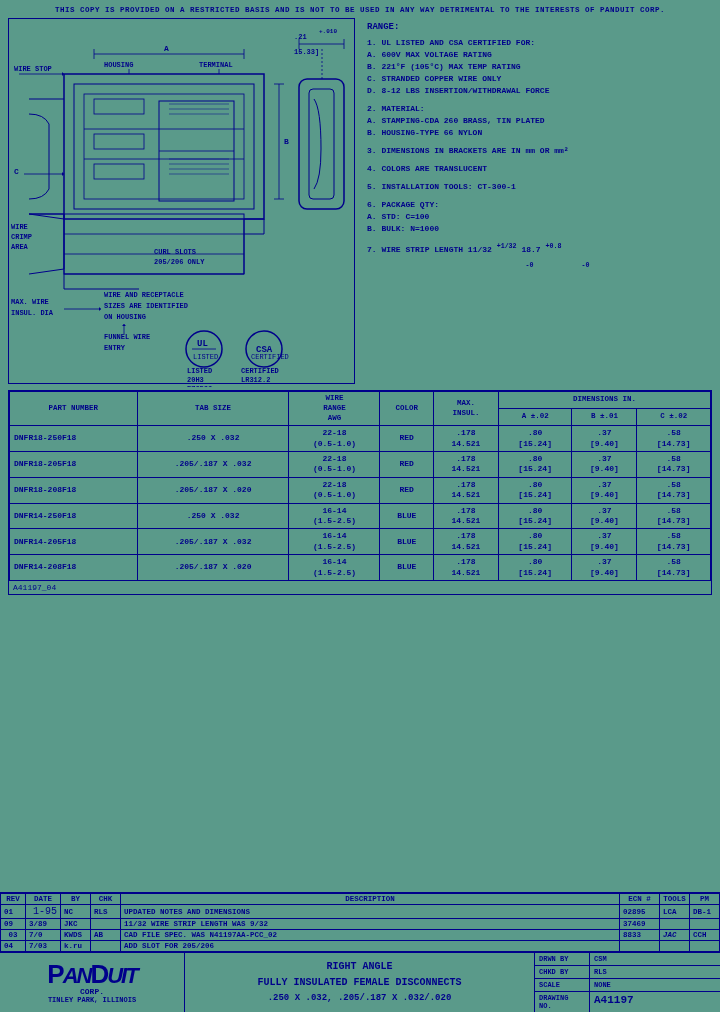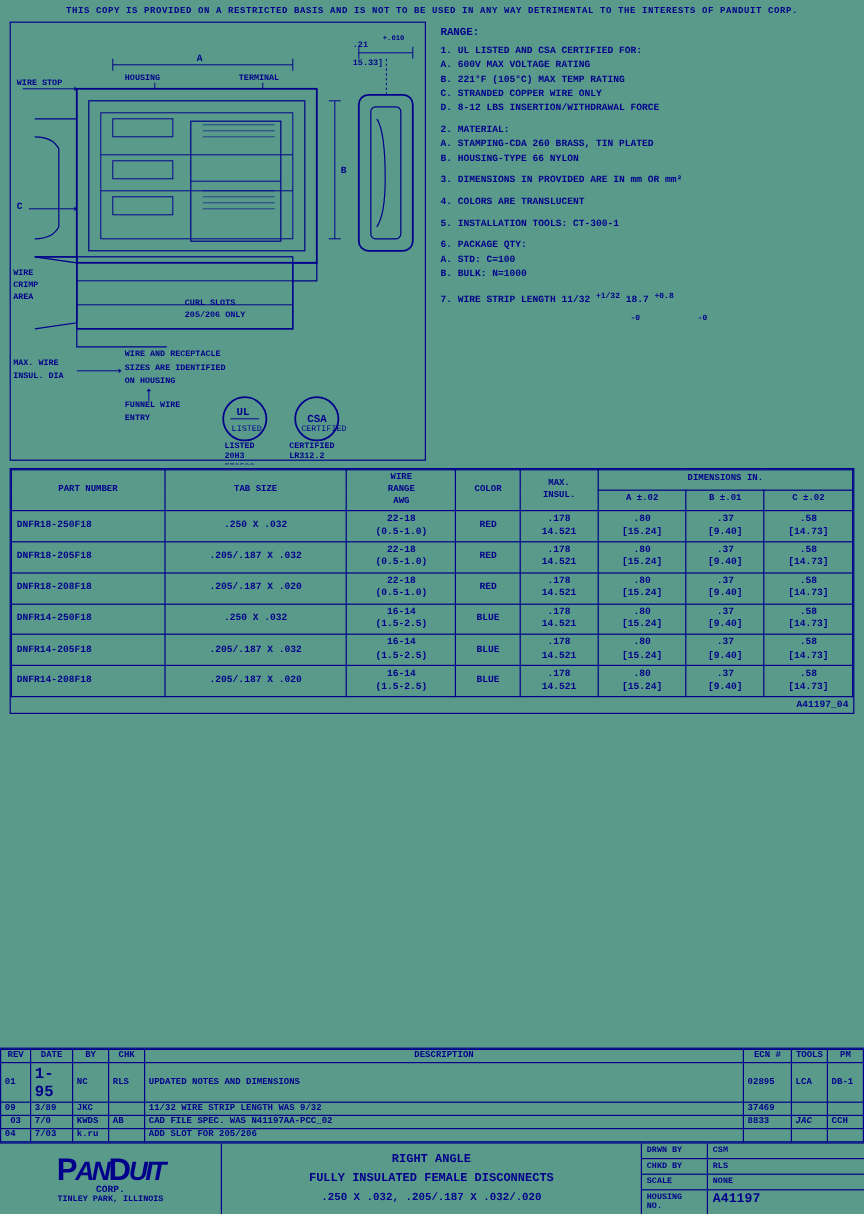--- a/index.html
+++ b/index.html
@@ -201,21 +201,21 @@
 
       <div style="margin-bottom:6px; line-height:1.5;">
         <span>2.</span>
         <span style="white-space:pre-line;">MATERIAL:
 A. STAMPING-CDA 260 BRASS, TIN PLATED
 B. HOUSING-TYPE 66 NYLON</span>
       </div>
 
       <div style="margin-bottom:6px; line-height:1.5;">
         <span>3.</span>
-        <span>DIMENSIONS IN PROVIDED ARE IN mm OR mm²</span>
+        <span>DIMENSIONS IN BRACKETS ARE IN mm OR mm²</span>
       </div>
 
       <div style="margin-bottom:6px; line-height:1.5;">
         <span>4.</span>
         <span>COLORS ARE TRANSLUCENT</span>
       </div>
 
       <div style="margin-bottom:6px; line-height:1.5;">
         <span>5.</span>
         <span>INSTALLATION TOOLS: CT-300-1</span>
@@ -341,42 +341,42 @@
 14.521</td>
             <td style="border: 1px solid rgb(0, 0, 139); padding: 2px 3px; text-align: center; font-size: 8px; color: rgb(0, 0, 139); font-weight: bold; white-space: pre-line;">.80
 [15.24]</td>
             <td style="border: 1px solid rgb(0, 0, 139); padding: 2px 3px; text-align: center; font-size: 8px; color: rgb(0, 0, 139); font-weight: bold; white-space: pre-line;">.37
 [9.40]</td>
             <td style="border: 1px solid rgb(0, 0, 139); padding: 2px 3px; text-align: center; font-size: 8px; color: rgb(0, 0, 139); font-weight: bold; white-space: pre-line;">.58
 [14.73]</td>
           </tr>
         </tbody>
     </table>
-    <div style="text-align:right; font-size:8px; font-weight:bold; color:#00008b; padding:2px 4px;">A41197_04</div>
+    <div style="text-align:left; font-size:8px; font-weight:normal; color:#00008b; padding:2px 4px;">A41197_04</div>
   </div>
 
   <div style="position:absolute; bottom:0; left:0; right:0; border-top: 1.5px solid #00008b; background-color:#5a9a8a;">
 
     <table style="width:100%; border-collapse:collapse; font-size:7.5px; color:#00008b; font-weight:bold;">
       <thead>
         <tr>
           <th style="border:1px solid #00008b; padding:1px 3px; width:25px;">REV</th>
           <th style="border:1px solid #00008b; padding:1px 3px; width:35px;">DATE</th>
           <th style="border:1px solid #00008b; padding:1px 3px; width:30px;">BY</th>
           <th style="border:1px solid #00008b; padding:1px 3px; width:30px;">CHK</th>
           <th style="border:1px solid #00008b; padding:1px 3px;">DESCRIPTION</th>
           <th style="border:1px solid #00008b; padding:1px 3px; width:40px;">ECN #</th>
           <th style="border:1px solid #00008b; padding:1px 3px; width:30px;">TOOLS</th>
           <th style="border:1px solid #00008b; padding:1px 3px; width:30px;">PM</th>
         </tr>
       </thead>
       <tbody id="revision-body">
       <tr>
             <td style="border: 1px solid rgb(0, 0, 139); padding: 1px 3px; font-size: 7.5px; color: rgb(0, 0, 139); font-weight: bold;">01</td>
-            <td style="border: 1px solid rgb(0, 0, 139); padding: 1px 3px; font-size: 13px; color: rgb(0, 0, 139); font-weight: bold;">1-95</td>
+            <td style="border: 1px solid rgb(0, 0, 139); padding: 1px 3px; font-size: 10px; color: rgb(0, 0, 139); font-weight: normal; text-align: right;">1-95</td>
             <td style="border: 1px solid rgb(0, 0, 139); padding: 1px 3px; font-size: 7.5px; color: rgb(0, 0, 139); font-weight: bold;">NC</td>
             <td style="border: 1px solid rgb(0, 0, 139); padding: 1px 3px; font-size: 7.5px; color: rgb(0, 0, 139); font-weight: bold;">RLS</td>
             <td style="border: 1px solid rgb(0, 0, 139); padding: 1px 3px; font-size: 7.5px; color: rgb(0, 0, 139); font-weight: bold;">UPDATED NOTES AND DIMENSIONS</td>
             <td style="border: 1px solid rgb(0, 0, 139); padding: 1px 3px; font-size: 7.5px; color: rgb(0, 0, 139); font-weight: bold;">02895</td>
             <td style="border: 1px solid rgb(0, 0, 139); padding: 1px 3px; font-size: 7.5px; color: rgb(0, 0, 139); font-weight: bold;">LCA</td>
             <td style="border: 1px solid rgb(0, 0, 139); padding: 1px 3px; font-size: 7.5px; color: rgb(0, 0, 139); font-weight: bold;">DB-1</td>
           </tr>
           <tr>
             <td style="border: 1px solid rgb(0, 0, 139); padding: 1px 3px; font-size: 7.5px; color: rgb(0, 0, 139); font-weight: bold;">09</td>
             <td style="border: 1px solid rgb(0, 0, 139); padding: 1px 3px; font-size: 7.5px; color: rgb(0, 0, 139); font-weight: bold;">3/89</td>
@@ -433,20 +433,20 @@
         </div>
         <div style="display:flex; border-bottom:1px solid #00008b; flex:1;">
           <div style="padding:2px 4px; border-right:1px solid #00008b; flex:0 0 55px;">CHKD BY</div>
           <div style="padding:2px 4px; flex:1;">RLS</div>
         </div>
         <div style="display:flex; border-bottom:1px solid #00008b; flex:1;">
           <div style="padding:2px 4px; border-right:1px solid #00008b; flex:0 0 55px;">SCALE</div>
           <div style="padding:2px 4px; flex:1;">NONE</div>
         </div>
         <div style="display:flex; flex:1;">
-          <div style="padding:2px 4px; border-right:1px solid #00008b; flex:0 0 55px;">HOUSING NO.</div>
+          <div style="padding:2px 4px; border-right:1px solid #00008b; flex:0 0 55px;">DRAWING NO.</div>
           <div style="padding:2px 4px; flex:1; font-size:11px;">A41197</div>
         </div>
       </div>
     </div>
   </div>
 
 </div>
 
 </body></html>

